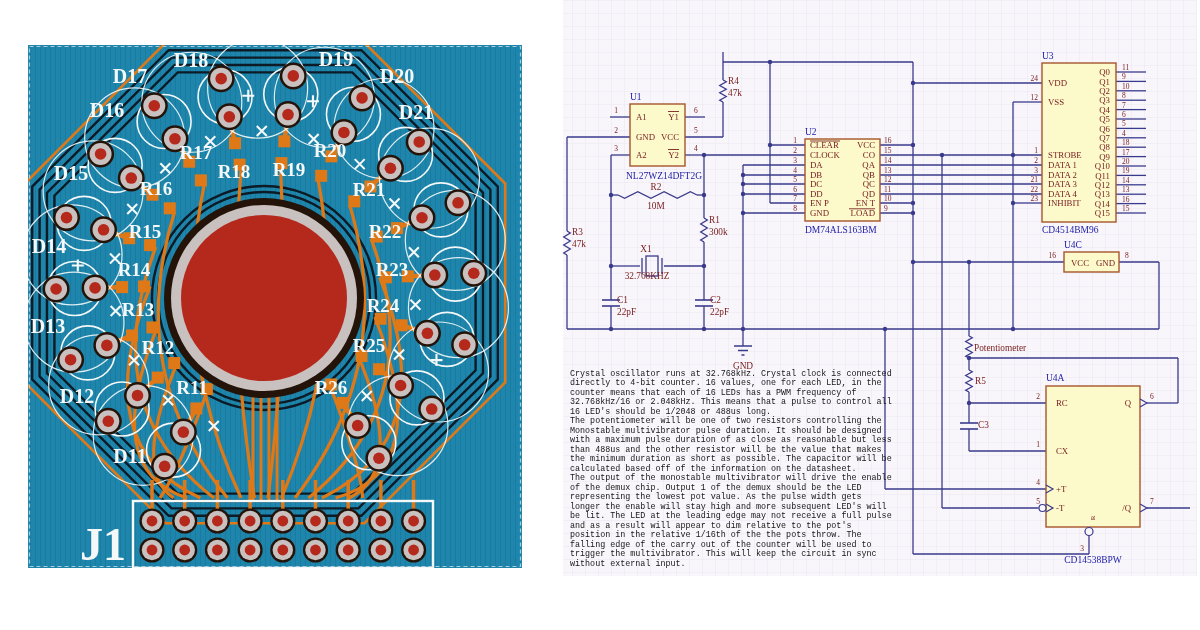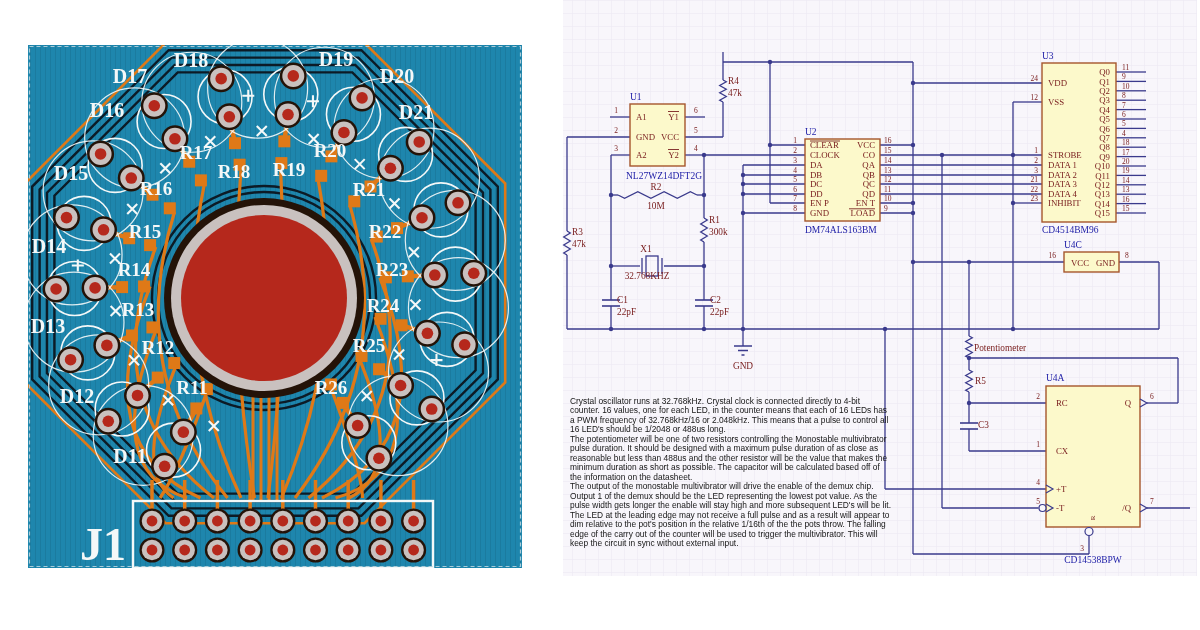--- a/index.html
+++ b/index.html
@@ -2,22 +2,22 @@
 <html><head>
 <meta charset="utf-8">
 <style>
   html,body{margin:0;padding:0;background:#ffffff;}
   .stage{position:relative;width:1200px;height:630px;background:#ffffff;overflow:hidden;
          font-family:"Liberation Serif",serif;}
   .panel{position:absolute;top:0;height:630px;}
   .pcb-panel{left:0;width:560px;}
   .sch-panel{left:560px;width:640px;}
   svg{position:absolute;left:0;top:0;}
-  .notes{position:absolute;left:10px;top:397px;width:322px;
-         font-family:Liberation Sans, sans-serif;font-size:8.4px;line-height:1.13;color:#161616;}
+  .notes{position:absolute;left:10px;top:370px;width:322px;
+         font-family:Liberation Mono, monospace;font-size:8.4px;line-height:1.13;color:#161616;}
   .notes p{margin:0;padding:0;}
 </style>
 </head>
 <body>
 
 <div class="stage">
   <div class="panel pcb-panel">
     <svg id="pcb-svg" width="560" height="630" viewBox="0 0 560 630">
         <defs>
           <clipPath id="boardclip">

